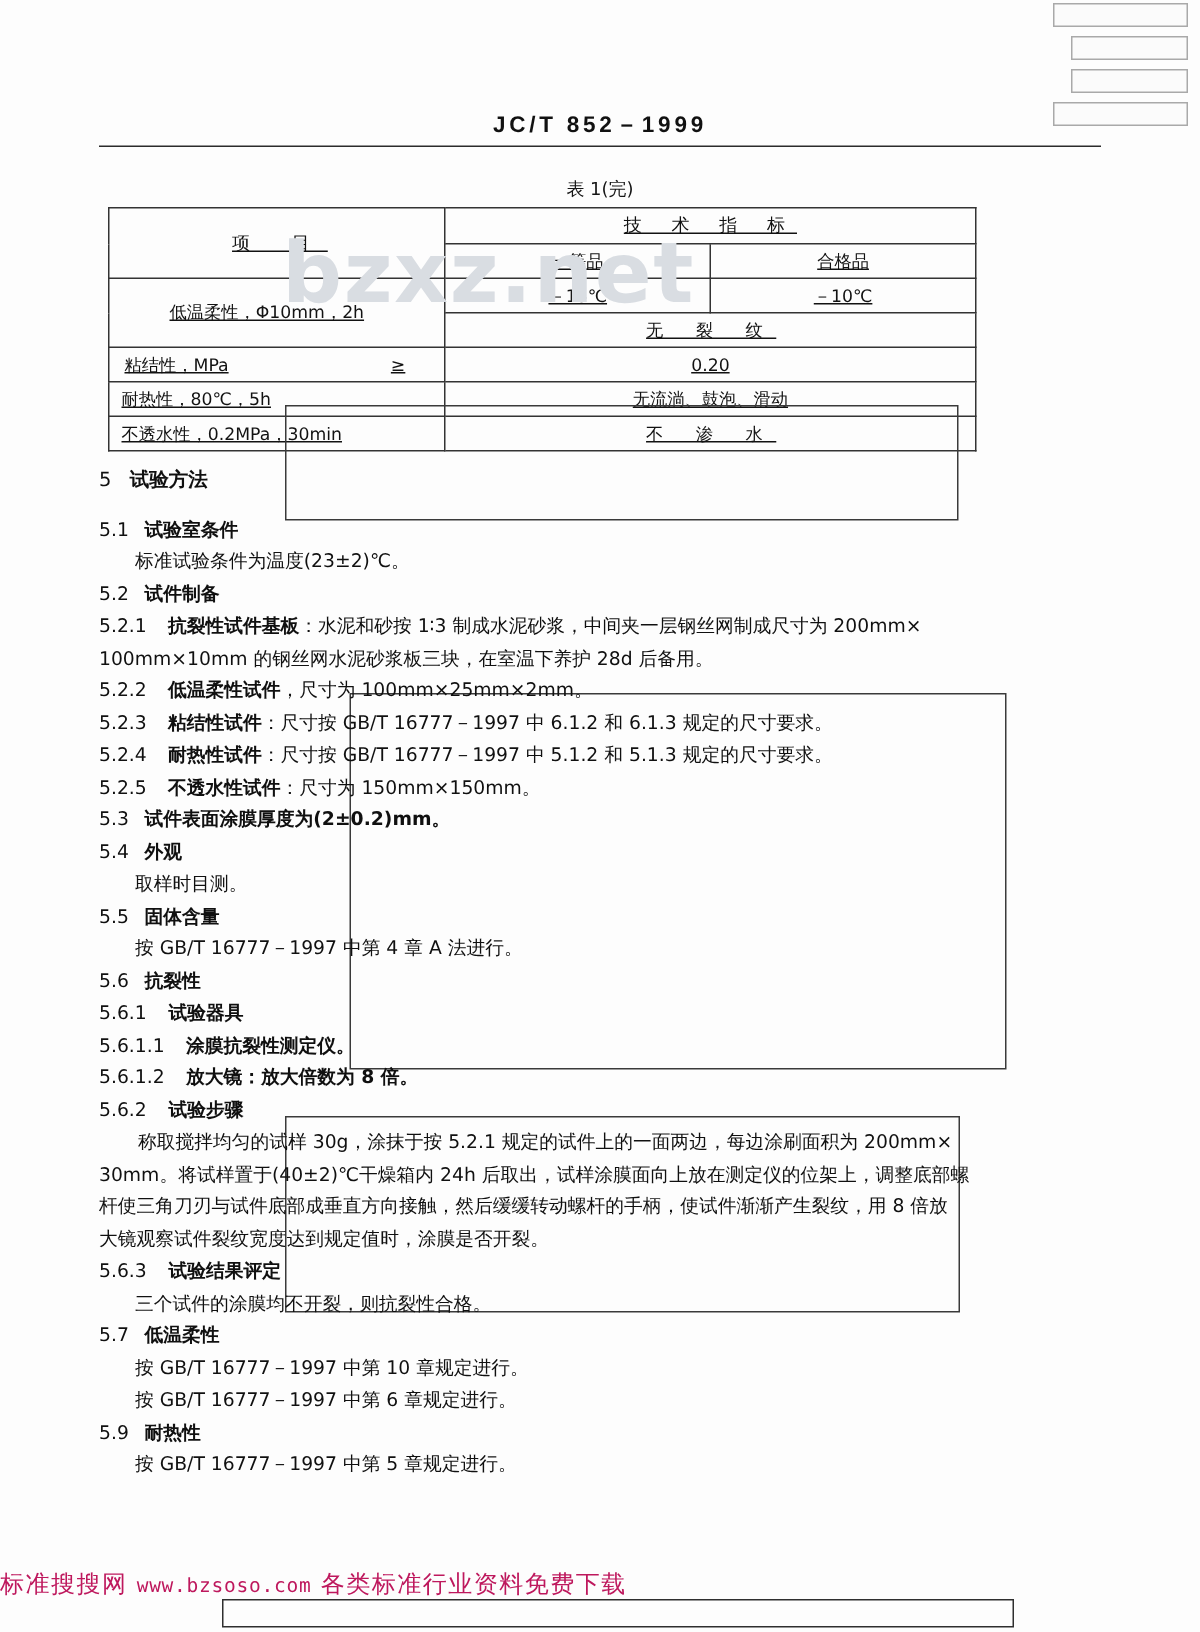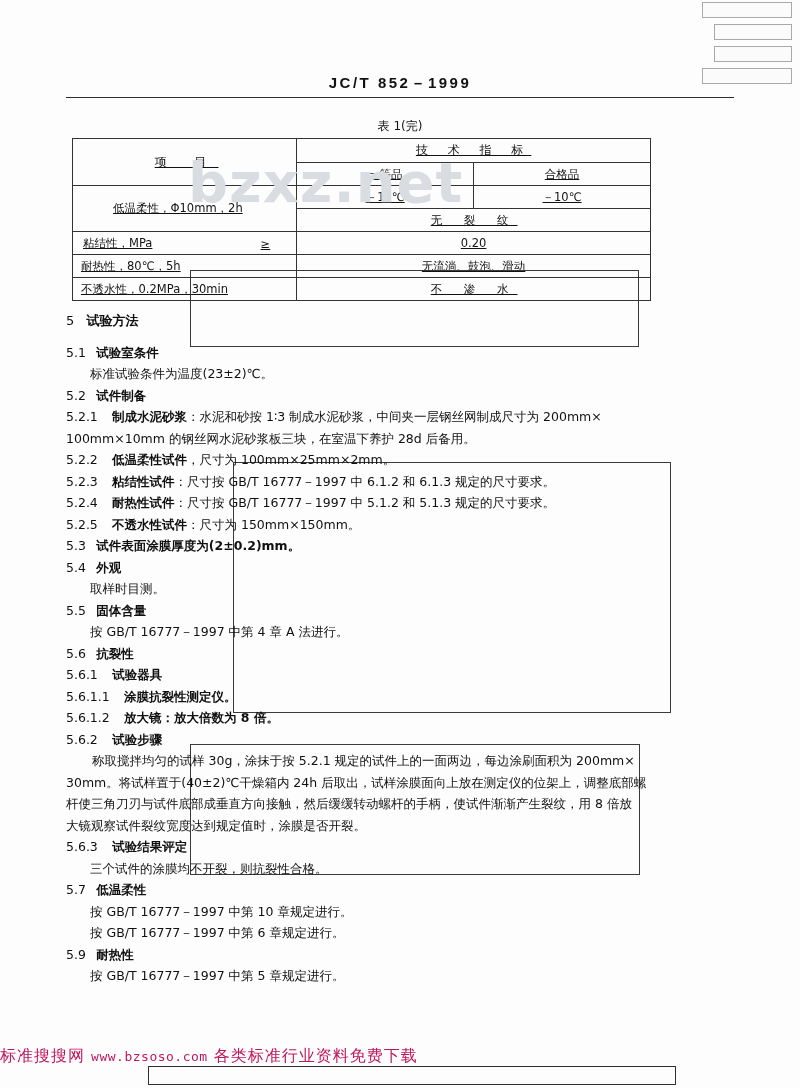--- a/index.html
+++ b/index.html
@@ -82,21 +82,21 @@
   .tech-head{
     text-align:center;
     letter-spacing:8px;
     padding-left:8px;
     font-size:12px;
   }
   .row-h-tall{height:52px;}
   .row-h-med{height:30px;}
   .item-indent{padding-left:40px;}
   .ge-wrap{
-    display:flex;justify-content:space-between;align-items:flex-end;
+    display:flex;justify-content:space-between;align-items:flex-start;
     padding:3px 26px 3px 10px;
   }
   .spaced-wide{letter-spacing:9px;padding-left:9px;}
   
   .artifact{
     position:absolute;
     border:1.4px solid #3a3a3a;
     z-index:4;
     pointer-events:none;
     background:transparent;
@@ -268,21 +268,21 @@
     </div>
     <div class="ln indent1">标准试验条件为温度(23±2)℃。</div>
 
     <div class="ln h-sub">
       <span class="sub-num">5.2</span>
       <span class="ttl">试件制备</span>
     </div>
 
     <div class="ln">
       <span class="subsub-num">5.2.1</span>
-      <span class="ttl">制成水泥砂浆</span><span>：水泥和砂按 1∶3 制成水泥砂浆，中间夹一层钢丝网制成尺寸为 200mm×</span>
+      <span class="ttl">抗裂性试件基板</span><span>：水泥和砂按 1∶3 制成水泥砂浆，中间夹一层钢丝网制成尺寸为 200mm×</span>
     </div>
     <div class="ln">100mm×10mm 的钢丝网水泥砂浆板三块，在室温下养护 28d 后备用。</div>
 
     <div class="ln">
       <span class="subsub-num">5.2.2</span>
       <span class="ttl">低温柔性试件</span><span>，尺寸为 100mm×25mm×2mm。</span>
     </div>
 
     <div class="ln">
       <span class="subsub-num">5.2.3</span>

